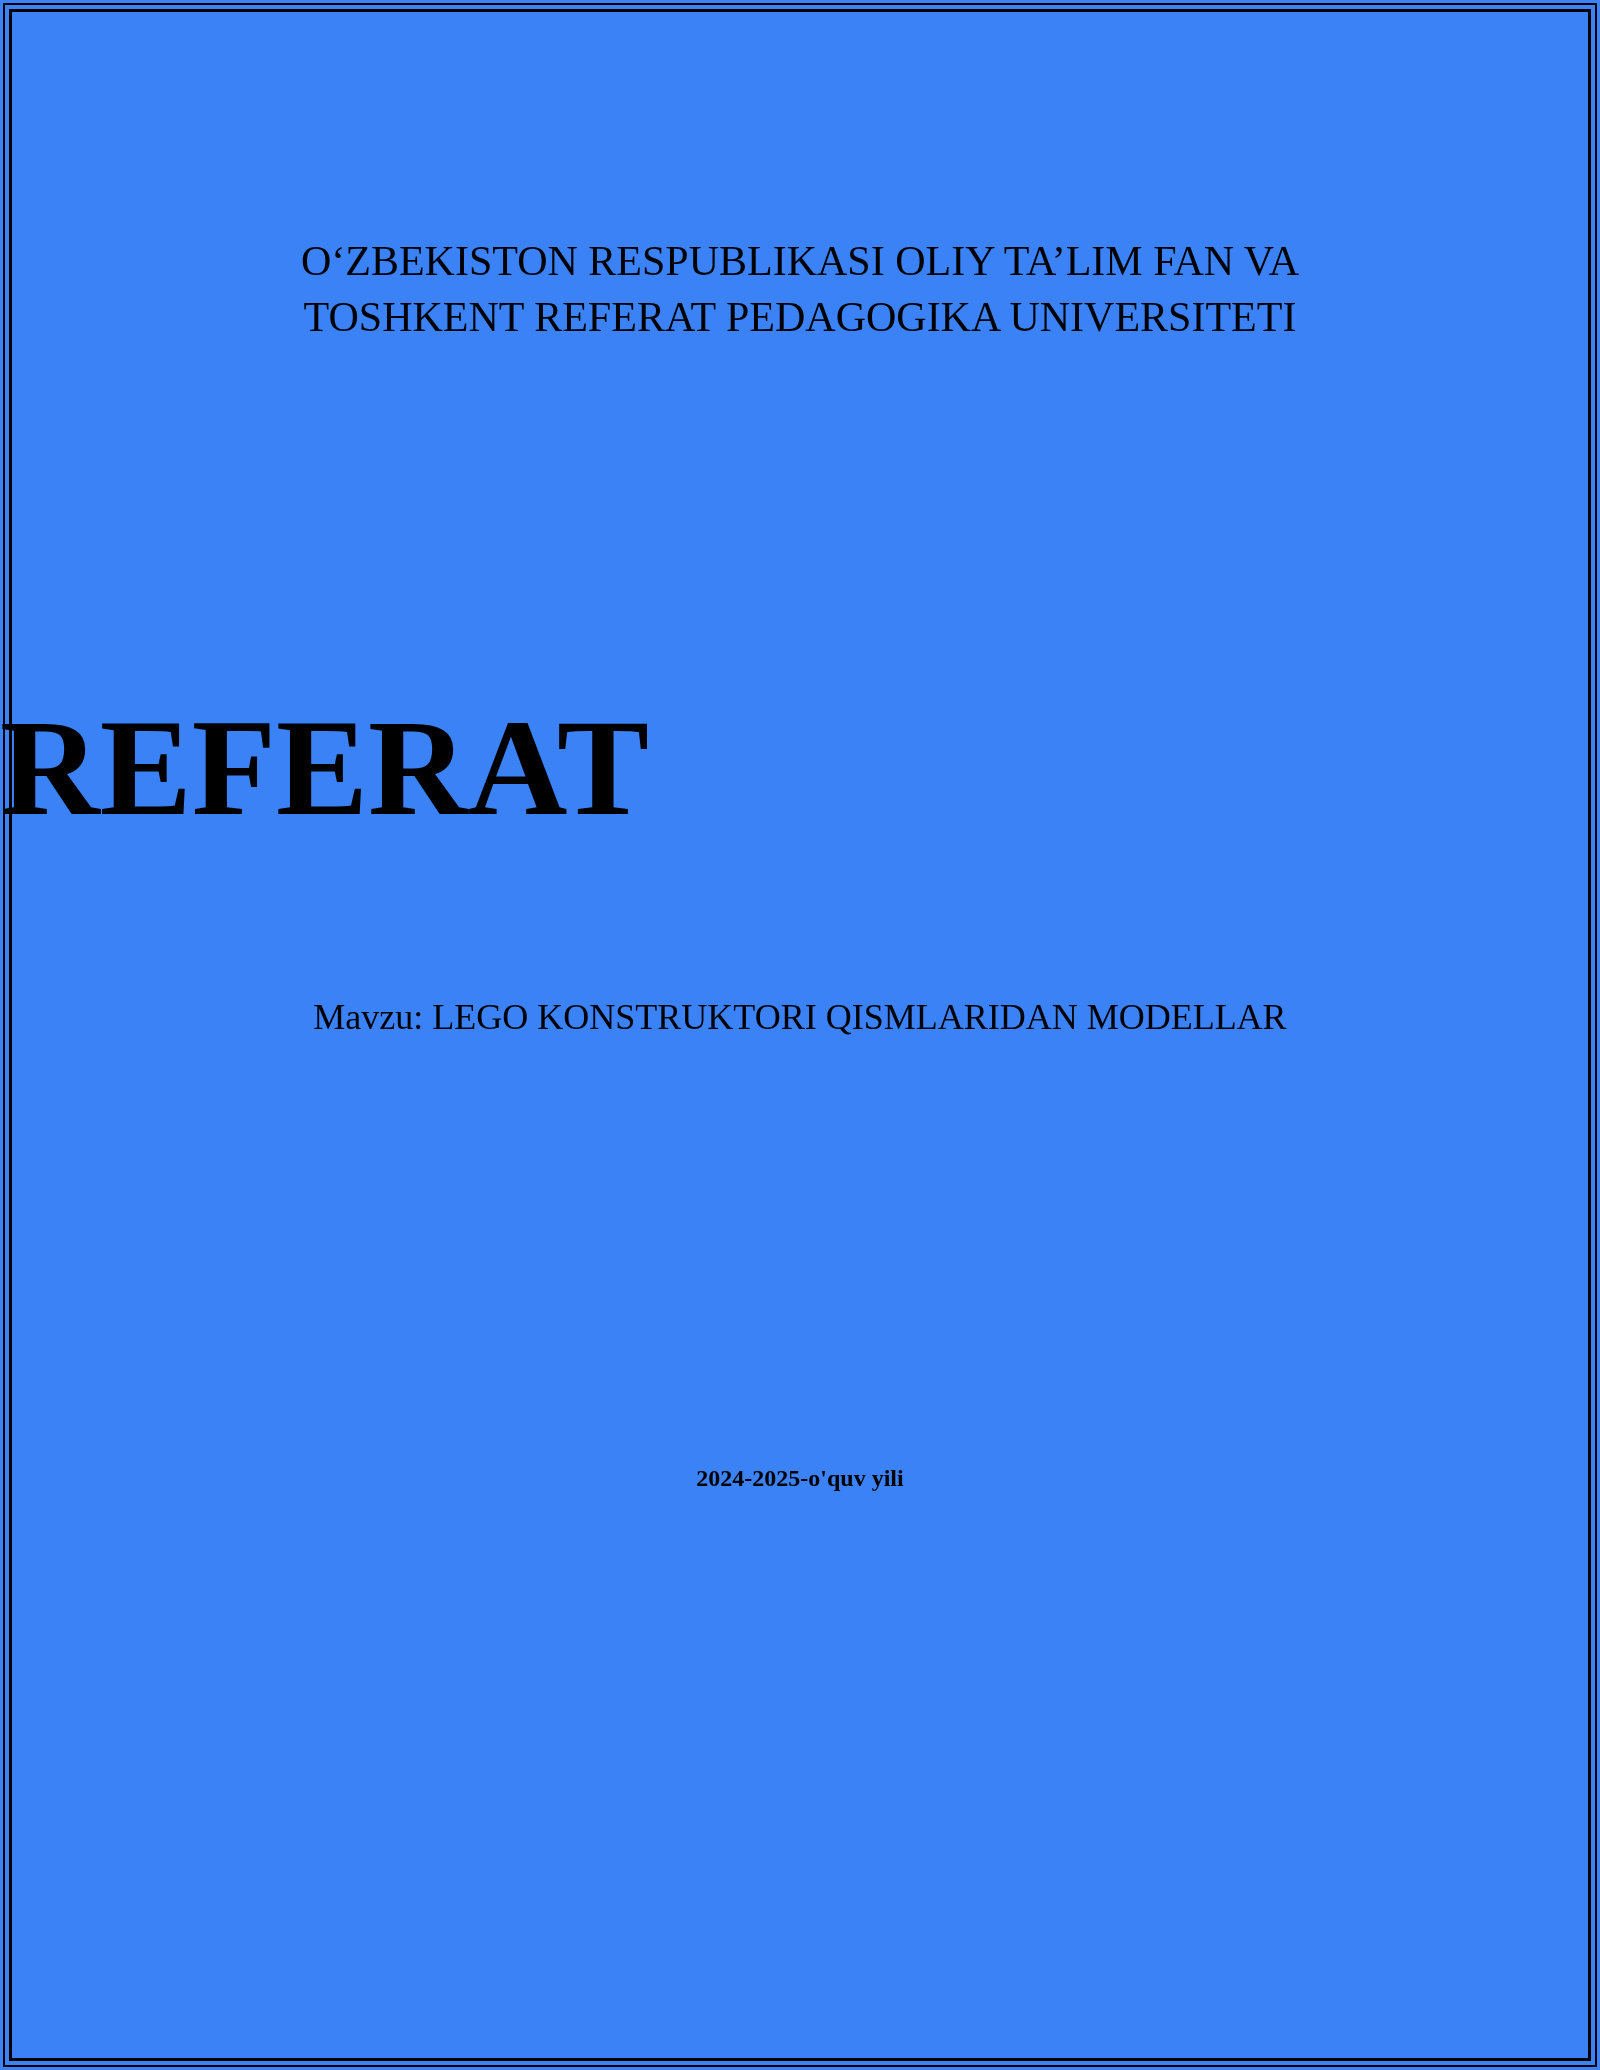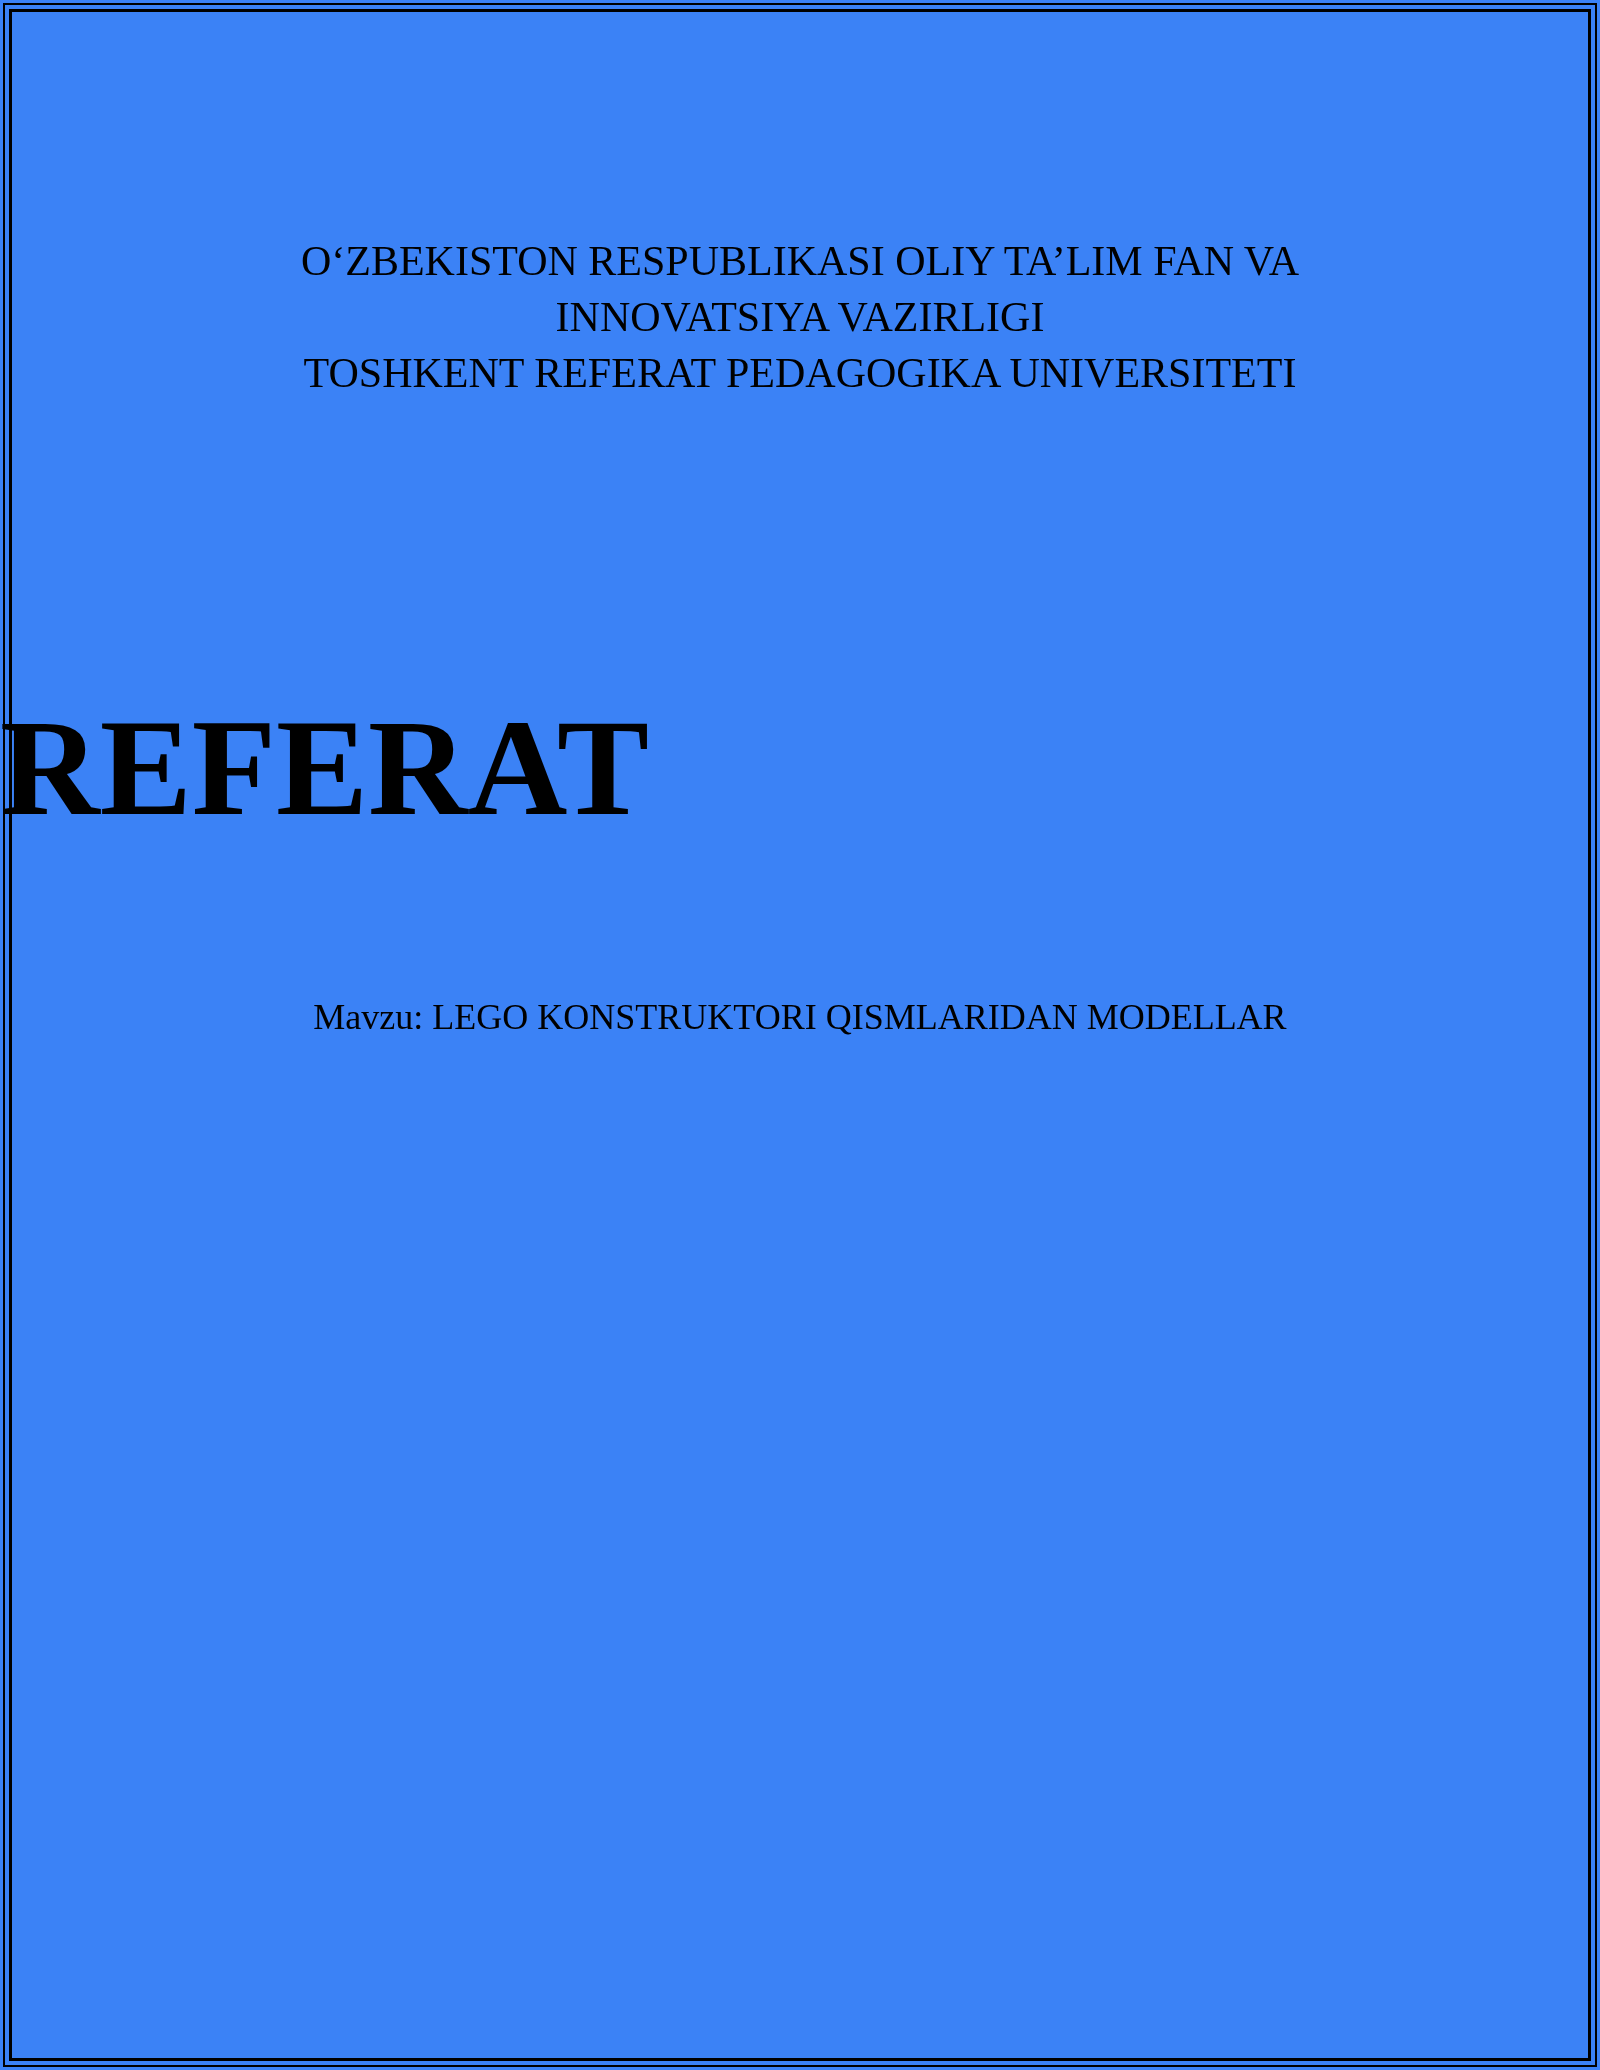--- a/index.html
+++ b/index.html
@@ -76,24 +76,24 @@
 </head>
 <body>
 
 <div class="page">
 
   <div class="border-outer"></div>
   <div class="border-inner"></div>
 
   <div class="ministry-header">
     <div>O‘ZBEKISTON RESPUBLIKASI OLIY TA’LIM FAN VA</div>
-    <div>INNOVATSIYA VAZIRLIGI</div>
     <div>TOSHKENT REFERAT PEDAGOGIKA UNIVERSITETI</div>
   </div>
 
   <div class="doc-title">REFERAT</div>
 
   <div class="topic-block">
     <div>Mavzu: LEGO KONSTRUKTORI QISMLARIDAN MODELLAR</div>
   </div>
 
+  <div class="academic-year">2024-2025-o'quv yili</div>
 
 </div>
 
 </body></html>

